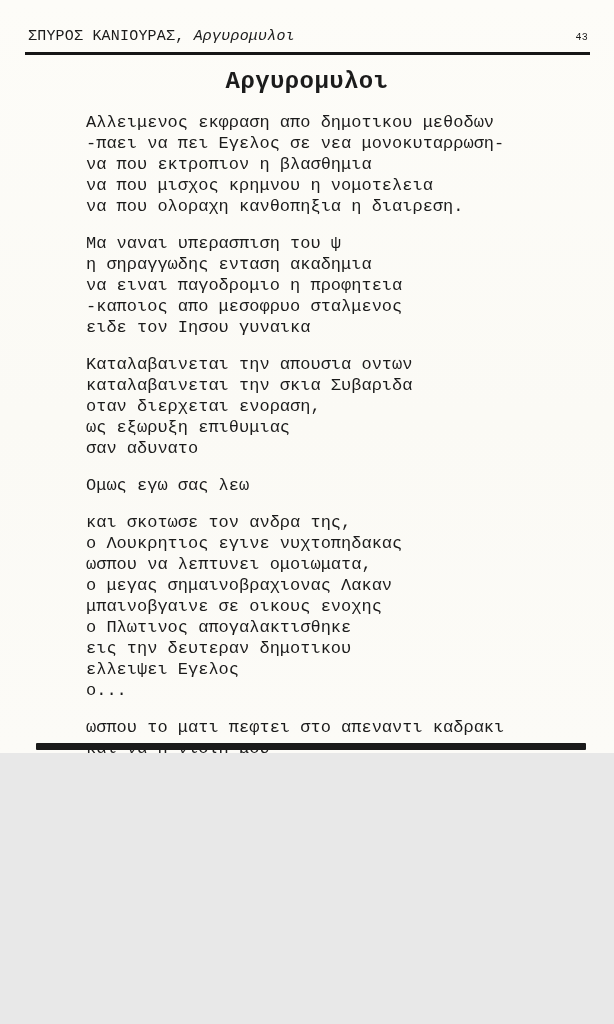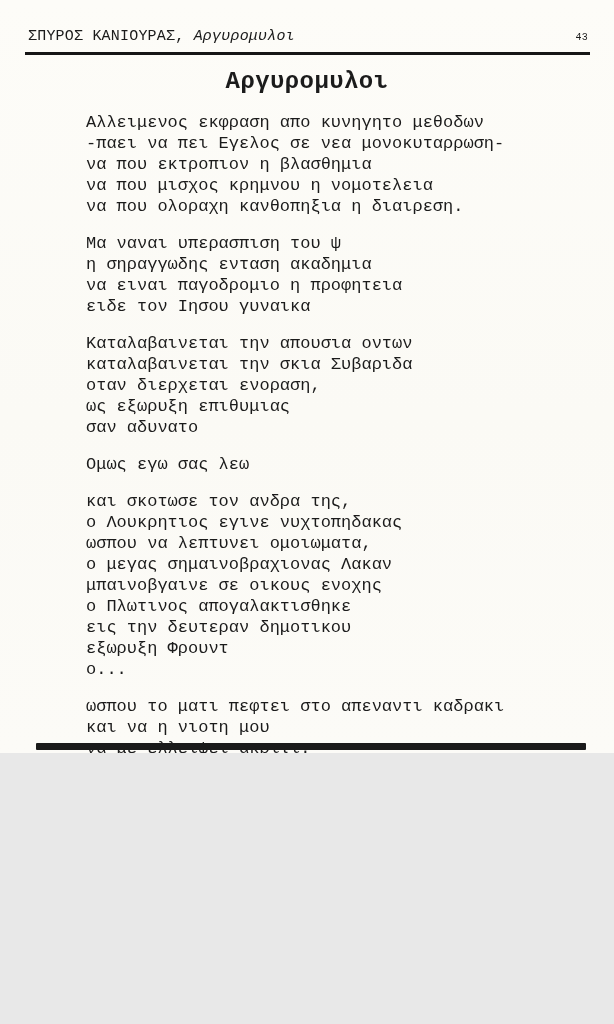--- a/index.html
+++ b/index.html
@@ -85,51 +85,52 @@
     </div>
     <span class="page-number">43</span>
   </div>
 
   <div class="header-rule"></div>
 
   <h1 class="poem-title" style="margin:0;">Αργυρομυλοι</h1>
 
   <div class="poem">
       <div class="stanza">
-        <div class="line">Αλλειμενος εκφραση απο κυνηγητο μεθοδων</div>
+        <div class="line">Αλλειμενος εκφραση απο δημοτικου μεθοδων</div>
         <div class="line">-παει να πει Εγελος σε νεα μονοκυταρρωση-</div>
         <div class="line">να που εκτροπιον η βλασθημια</div>
         <div class="line">να που μισχος κρημνου η νομοτελεια</div>
         <div class="line">να που ολοραχη κανθοπηξια η διαιρεση.</div>
       </div>
       <div class="stanza">
         <div class="line">Μα ναναι υπερασπιση του ψ</div>
         <div class="line">η σηραγγωδης ενταση ακαδημια</div>
         <div class="line">να ειναι παγοδρομιο η προφητεια</div>
+        <div class="line">-καποιος απο μεσοφρυο σταλμενος</div>
         <div class="line">ειδε τον Ιησου γυναικα</div>
       </div>
       <div class="stanza">
         <div class="line">Καταλαβαινεται την απουσια οντων</div>
         <div class="line">καταλαβαινεται την σκια Συβαριδα</div>
         <div class="line">οταν διερχεται ενοραση,</div>
         <div class="line">ως εξωρυξη επιθυμιας</div>
         <div class="line">σαν αδυνατο</div>
       </div>
       <div class="stanza">
         <div class="line">Ομως εγω σας λεω</div>
       </div>
       <div class="stanza">
         <div class="line">και σκοτωσε τον ανδρα της,</div>
         <div class="line">ο Λουκρητιος εγινε νυχτοπηδακας</div>
         <div class="line">ωσπου να λεπτυνει ομοιωματα,</div>
         <div class="line">ο μεγας σημαινοβραχιονας Λακαν</div>
         <div class="line">μπαινοβγαινε σε οικους ενοχης</div>
         <div class="line">ο Πλωτινος απογαλακτισθηκε</div>
         <div class="line">εις την δευτεραν δημοτικου</div>
-        <div class="line">εξωρυξη Φρουντ</div>
+        <div class="line">ελλειψει Εγελος</div>
         <div class="line">ο...</div>
       </div>
       <div class="stanza">
         <div class="line">ωσπου το ματι πεφτει στο απεναντι καδρακι</div>
         <div class="line">και να η νιοτη μου</div>
         <div class="line">να με ελλειψει ακριτι.</div>
       </div>
     </div>
 
   <div class="bottom-scan-bar"></div>

